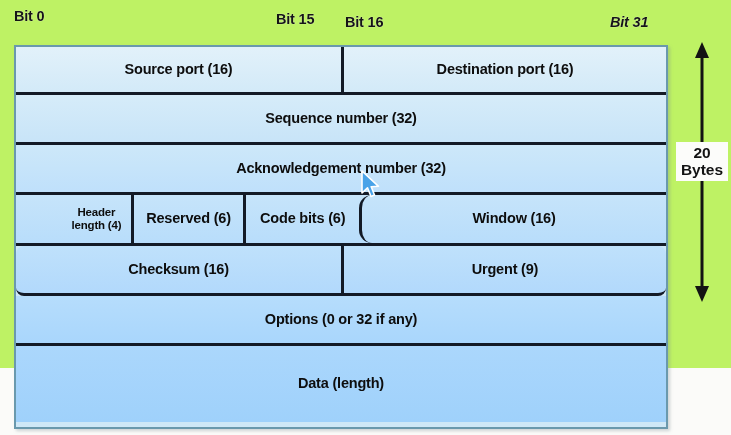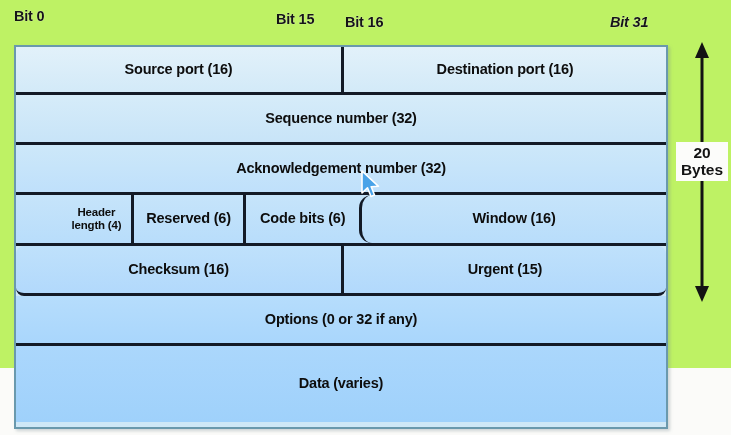--- a/index.html
+++ b/index.html
@@ -166,29 +166,29 @@
           <span class="two-line">length (4)</span>
         </div>
       </div>
       <div class="cell c-reserved">Reserved (6)</div>
       <div class="cell c-codebits">Code bits (6)</div>
       <div class="cell c-window">Window (16)</div>
     </div>
 
     <div class="row" id="row-checksum">
       <div class="cell half">Checksum (16)</div>
-      <div class="cell half">Urgent (15)</div>
+      <div class="cell half">Urgent (9)</div>
     </div>
 
     <div class="row" id="row-options">
       <div class="cell full">Options (0 or 32 if any)</div>
     </div>
 
     <div class="row" id="row-data">
-      <div class="cell full">Data (varies)</div>
+      <div class="cell full">Data (length)</div>
     </div>
 
   </div>
 
   <div id="bytes-annotation">
     <svg id="arrow-svg" width="52" height="260" viewBox="0 0 52 260">
       <line x1="26" y1="10" x2="26" y2="250" stroke="#131313" stroke-width="3"></line>
       <polygon points="26,0 19,16 33,16" fill="#131313"></polygon>
       <polygon points="26,260 19,244 33,244" fill="#131313"></polygon>
     </svg>

